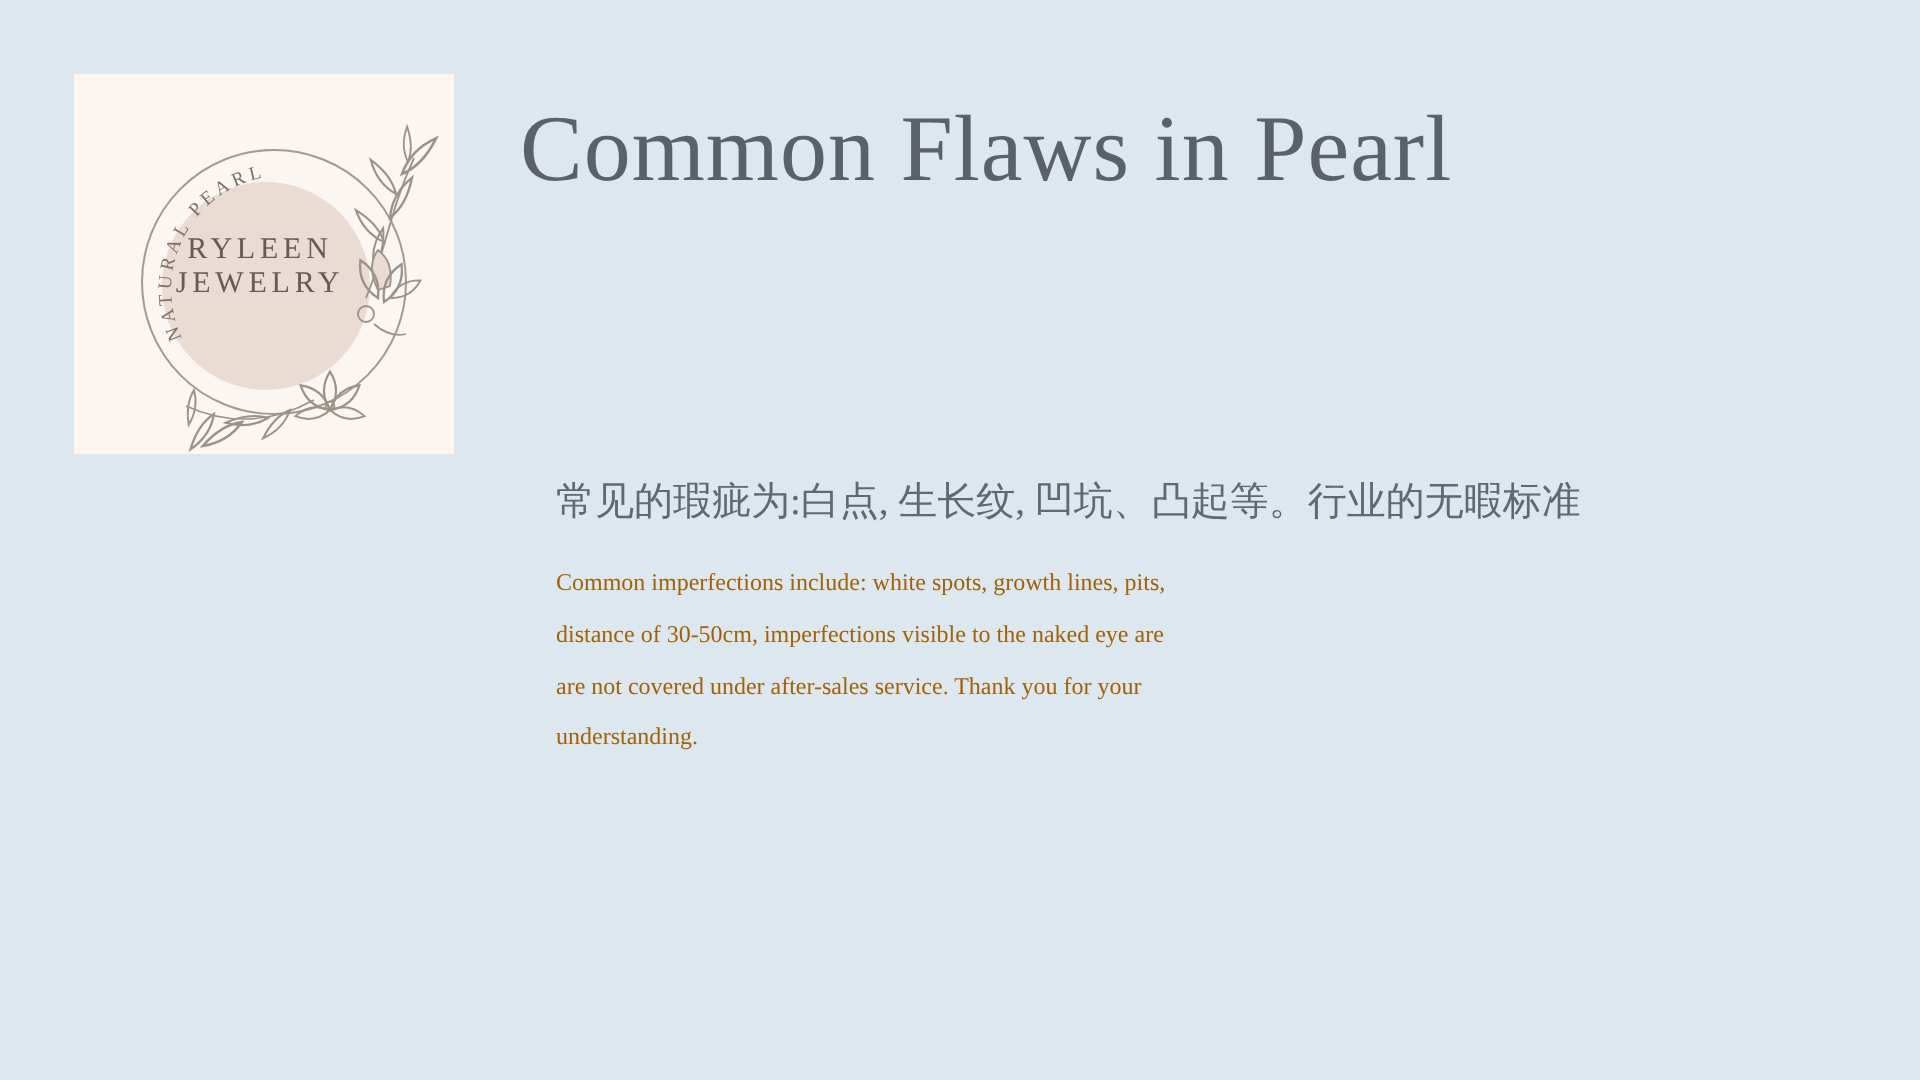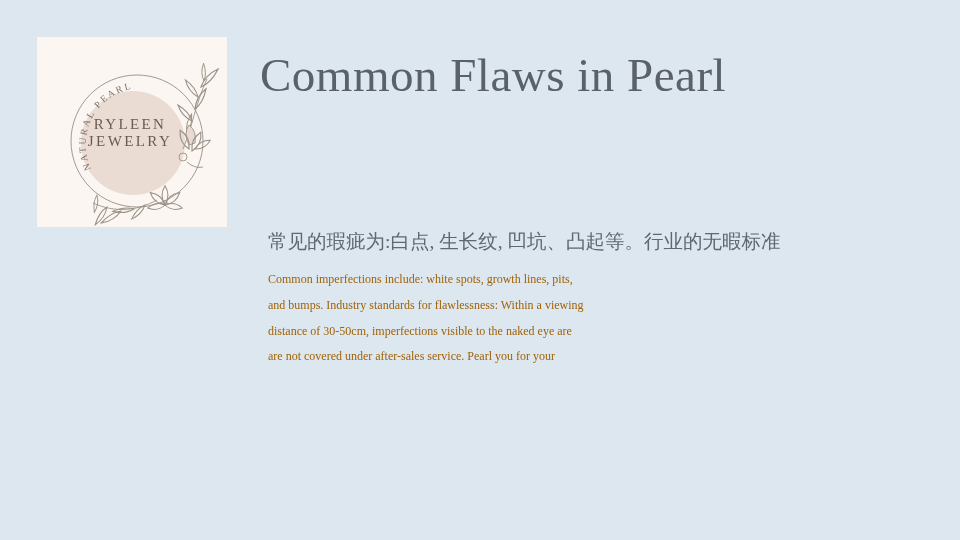--- a/index.html
+++ b/index.html
@@ -28,21 +28,21 @@
     font-weight: 400;
     letter-spacing: 0.5px;
     color: #5a6169;
     white-space: nowrap;
   }
   .content {
     position: absolute;
     left: 264px; top: 224px;
     width: 600px;
   }
-  .para { margin: 4px; }
+  .para { margin: 14px; }
   .para.en { margin-top: 12px; }
   .cn-line {
     font-size: 19.5px;
     line-height: 27px;
     color: #5d6973;
     white-space: nowrap;
   }
   .en-line {
     font-size: 12px;
     line-height: 25.8px;
@@ -109,19 +109,19 @@
   </div>
 
   <h1 class="page-title">Common Flaws in Pearl</h1>
 
   <div class="content">
     <div class="para cn">
       <div class="cn-line">常见的瑕疵为:白点, 生长纹, 凹坑、凸起等。行业的无暇标准</div>
     </div>
     <div class="para en">
       <div class="en-line">Common imperfections include: white spots, growth lines, pits,</div>
-      <div class="en-line">and bumps. Industry standards for flawlessness: Within a viewing</div>
       <div class="en-line">distance of 30-50cm, imperfections visible to the naked eye are</div>
-      <div class="en-line">are not covered under after-sales service. Pearl you for your</div>
+      <div class="en-line">are not covered under after-sales service. Thank you for your</div>
+      <div class="en-line">understanding.</div>
     </div>
   </div>
 
 </div>
 
 </body></html>

